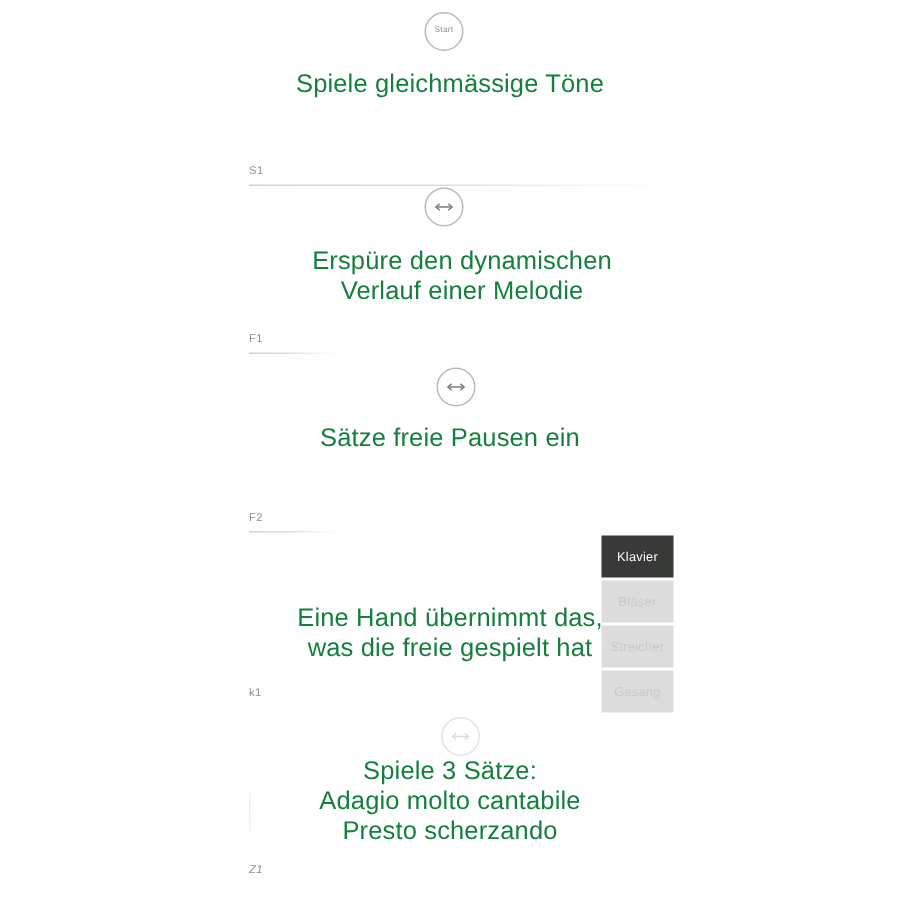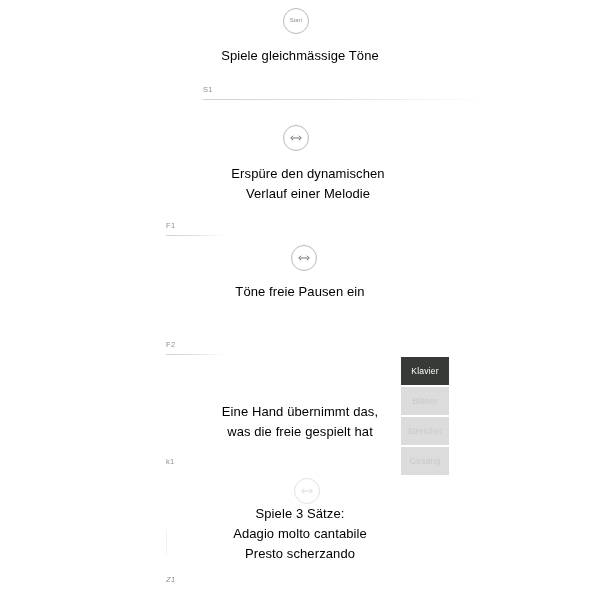--- a/index.html
+++ b/index.html
@@ -45,22 +45,22 @@
   .arrow-icon {
     display: block;
   }
 
   
   .instr {
     position: absolute;
     width: 100%;
     left: 0;
     text-align: center;
-    color: #000000;
-    font-size: 13px;
+    color: #15803d;
+    font-size: 17px;
     line-height: 20px;
     letter-spacing: 0.1px;
   }
   .instr .line {
     display: block;
   }
 
   
   .marker {
     position: absolute;
@@ -128,21 +128,21 @@
 <div id="stage">
 
   <div class="node-circle" style="left:283px; top:8px;">
     <span class="node-label">Start</span>
   </div>
 
   <div class="instr" style="top:46px;">
     <span class="line">Spiele gleichmässige Töne</span>
   </div>
 
-  <div class="marker" style="top:86px;margin-left:37px;">
+  <div class="marker" style="top:110px;">
     <span class="marker-text">S1</span>
     <span class="marker-rule rule-long"></span>
   </div>
 
   <div class="node-circle" style="left:283px; top:125px;">
     <svg class="arrow-icon" width="16" height="8" viewBox="0 0 16 8">
       <line x1="3.5" y1="4" x2="12.5" y2="4" stroke="#7a7a7a" stroke-width="1"></line>
       <polyline points="5.2,1.8 2.6,4 5.2,6.2" fill="none" stroke="#7a7a7a" stroke-width="1"></polyline>
       <polyline points="10.8,1.8 13.4,4 10.8,6.2" fill="none" stroke="#7a7a7a" stroke-width="1"></polyline>
     </svg>
@@ -160,21 +160,21 @@
 
   <div class="node-circle" style="left:291px; top:245px;">
     <svg class="arrow-icon" width="16" height="8" viewBox="0 0 16 8">
       <line x1="3.5" y1="4" x2="12.5" y2="4" stroke="#7a7a7a" stroke-width="1"></line>
       <polyline points="5.2,1.8 2.6,4 5.2,6.2" fill="none" stroke="#7a7a7a" stroke-width="1"></polyline>
       <polyline points="10.8,1.8 13.4,4 10.8,6.2" fill="none" stroke="#7a7a7a" stroke-width="1"></polyline>
     </svg>
   </div>
 
   <div class="instr" style="top:282px;">
-    <span class="line">Töne freie Pausen ein</span>
+    <span class="line">Sätze freie Pausen ein</span>
   </div>
 
   <div class="marker" style="top:341px;">
     <span class="marker-text">F2</span>
     <span class="marker-rule rule-mid"></span>
   </div>
 
   <div class="instr" style="top:402px;">
     <span class="line">Eine Hand übernimmt das,</span>
     <span class="line">was die freie gespielt hat</span>

